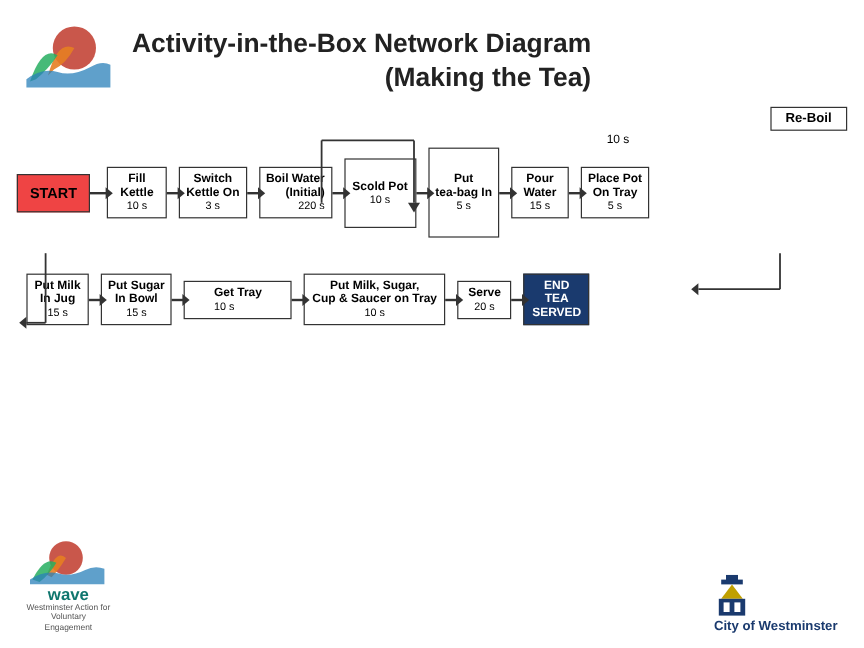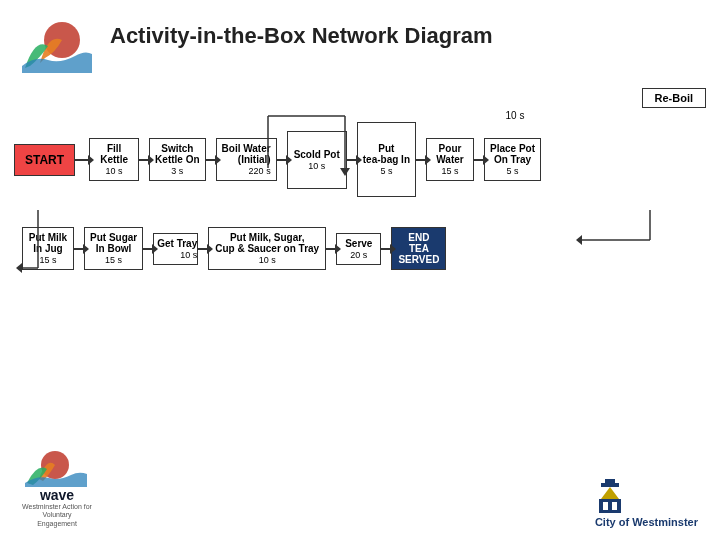--- a/index.html
+++ b/index.html
@@ -65,20 +65,21 @@
 
         <path d="M20,45 Q28,15 42,22 Q35,35 25,40 Z" fill="#e67e22" opacity="0.9"></path>
 
         <path d="M5,50 Q15,20 28,28 Q20,40 10,48 Z" fill="#27ae60" opacity="0.85"></path>
 
         <path d="M2,48 Q15,38 28,42 Q40,46 55,38 Q65,32 72,36 L72,55 L2,55 Z" fill="#2980b9" opacity="0.75"></path>
       </svg>
     </div>
     <div class="title-text">
       <span>Activity-in-the-Box Network Diagram</span><br>
+      <span>(Making the Tea)</span>
     </div>
   </div>
 
   <div class="diagram-wrapper">
 
     <div style="display:flex; flex-direction:column; align-items:flex-end; margin-left:310px; margin-bottom:2px; position:relative;">
       <div style="border:1.5px solid #333; padding:3px 12px; font-size:11px; font-weight:bold; background:#fff;">Re-Boil</div>
     </div>
 
     <div style="text-align:center; font-size:10px; margin-left:310px; margin-bottom:1px;">10 s</div>
@@ -161,21 +162,21 @@
       </div>
 
       <div style="border:1.5px solid #333; padding:4px 5px; font-size:10px; font-weight:bold; text-align:center; min-width:52px;">
         Put Sugar<br>In Bowl<br><span style="font-size:9px;font-weight:normal;">15 s</span>
       </div>
 
       <div style="width:10px;height:2px;background:#333;position:relative;flex-shrink:0;">
         <div style="position:absolute;right:-5px;top:-4px;border-top:5px solid transparent;border-bottom:5px solid transparent;border-left:6px solid #333;"></div>
       </div>
 
-      <div style="border:1.5px solid #333; padding:4px 0; font-size:10px; font-weight:bold; text-align:right; min-width:45px;">
+      <div style="border:1.5px solid #333; padding:4px 24px; font-size:10px; font-weight:bold; text-align:left; min-width:45px;">
         Get Tray<br><span style="font-size:9px;font-weight:normal;">10 s</span>
       </div>
 
       <div style="width:10px;height:2px;background:#333;position:relative;flex-shrink:0;">
         <div style="position:absolute;right:-5px;top:-4px;border-top:5px solid transparent;border-bottom:5px solid transparent;border-left:6px solid #333;"></div>
       </div>
 
       <div style="border:1.5px solid #333; padding:4px 6px; font-size:10px; font-weight:bold; text-align:center; min-width:100px;">
         Put Milk, Sugar,<br>Cup &amp; Saucer on Tray<br><span style="font-size:9px;font-weight:normal;">10 s</span>
       </div>
@@ -219,21 +220,21 @@
   </div>
 
   <div style="position:absolute;bottom:12px;left:22px;display:flex;flex-direction:column;align-items:center;">
 
     <svg width="65" height="40" viewBox="0 0 65 40">
       <ellipse cx="30" cy="18" rx="14" ry="14" fill="#c0392b" opacity="0.85"></ellipse>
       <path d="M14,32 Q22,10 30,18 Q24,28 18,34 Z" fill="#e67e22" opacity="0.9"></path>
       <path d="M2,36 Q12,16 22,22 Q16,32 8,38 Z" fill="#27ae60" opacity="0.85"></path>
       <path d="M0,36 Q12,28 24,31 Q34,34 46,28 Q54,24 62,27 L62,40 L0,40 Z" fill="#2980b9" opacity="0.75"></path>
     </svg>
-    <div style="font-size:14px;font-weight:bold;color:#0f172a;">wave</div>
+    <div style="font-size:14px;font-weight:bold;color:#0f766e;">wave</div>
     <div style="font-size:7px;color:#555;text-align:center;max-width:70px;line-height:1.2;">Westminster Action for<br>Voluntary Engagement</div>
   </div>
 
   <div style="position:absolute;bottom:12px;right:22px;display:flex;flex-direction:column;align-items:flex-start;">
 
     <svg width="30" height="35" viewBox="0 0 30 35">
       <rect x="10" y="0" width="10" height="6" fill="#1a3a6e"></rect>
       <rect x="6" y="4" width="18" height="4" fill="#1a3a6e"></rect>
       <polygon points="15,8 24,20 6,20" fill="#c0a000"></polygon>
       <rect x="4" y="20" width="22" height="14" fill="#1a3a6e"></rect>

